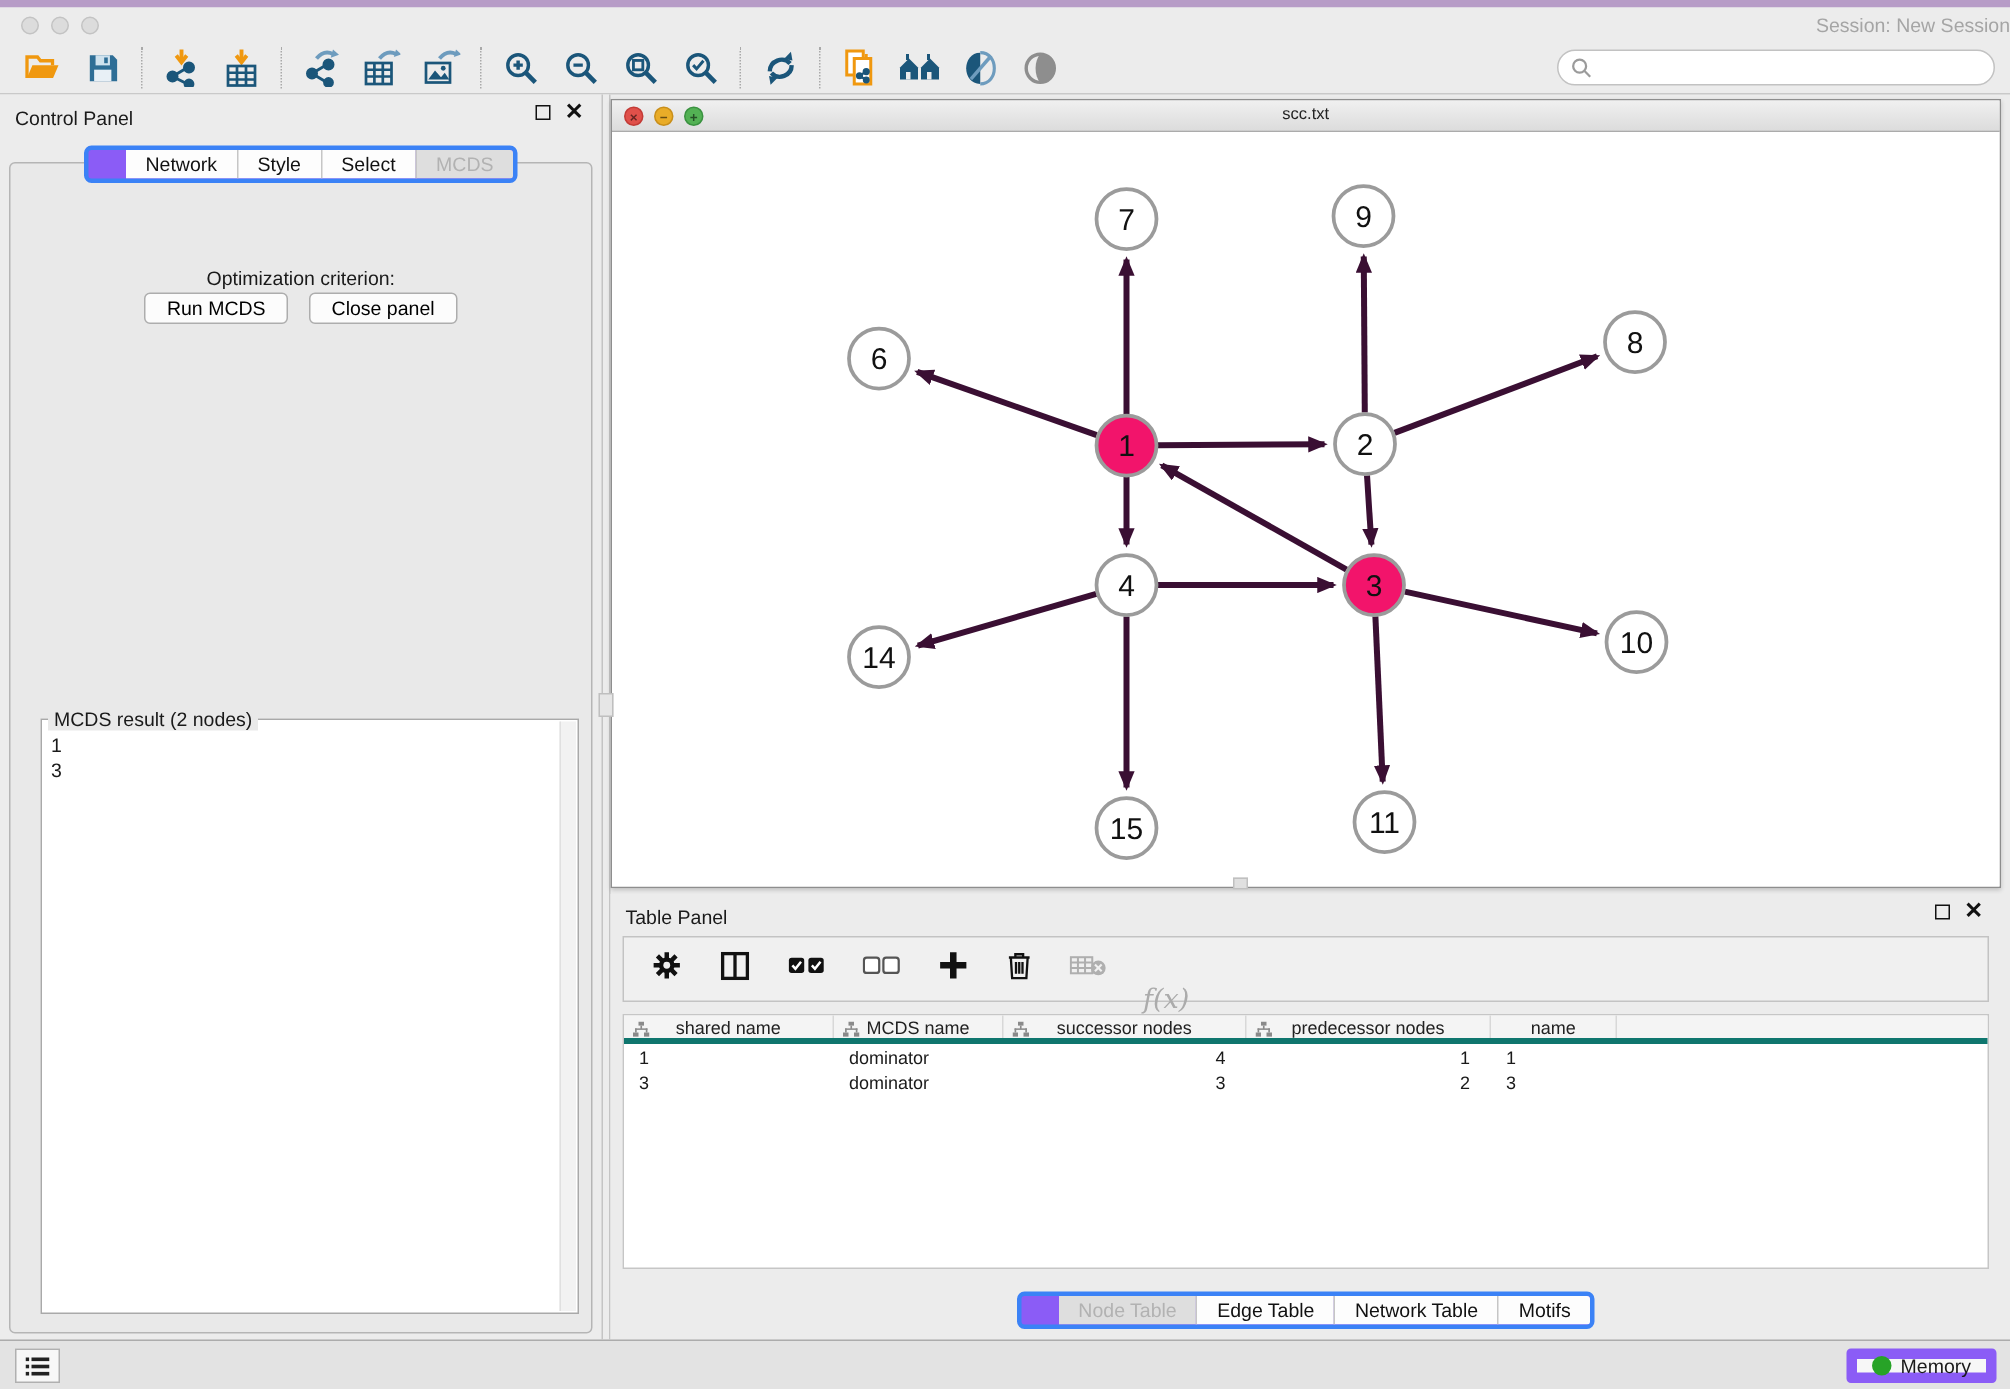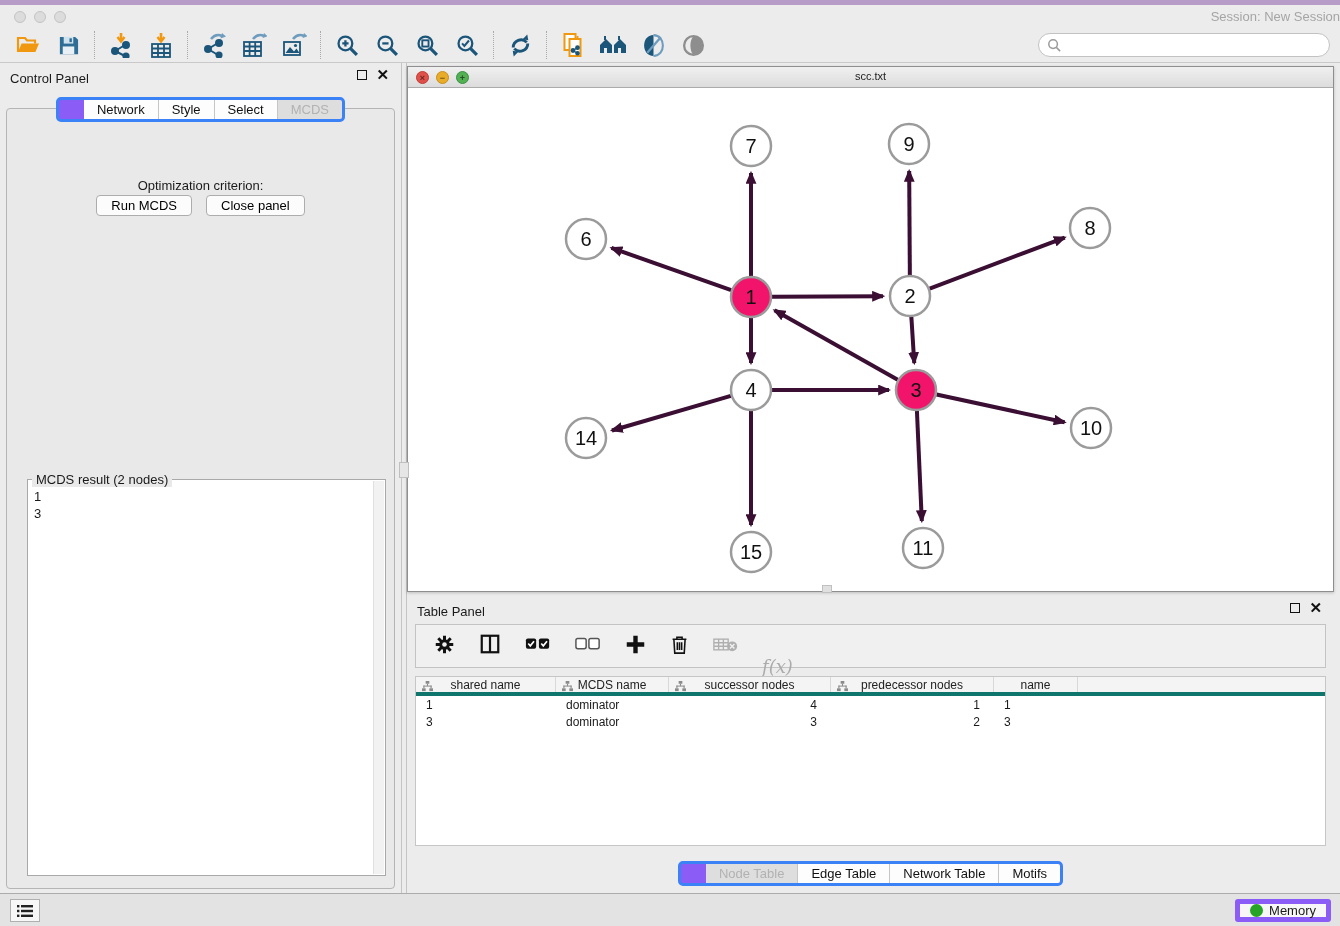--- a/index.html
+++ b/index.html
@@ -77,21 +77,21 @@
   .th .tree{position:absolute;left:6px;top:4px;}
   .trow{display:flex;height:17px;font-size:12px;align-items:center;}
   .td{padding:0 14px 0 10px;overflow:hidden;white-space:nowrap;}
   .td.right{text-align:right;}
   .tp-tabs{position:absolute;left:0;right:0;top:265px;text-align:center;}
 
   
   .statusbar{position:absolute;left:0;right:0;bottom:0;height:33px;background:#E3E3E3;border-top:1px solid #ACACAC;}
   .list-btn{position:absolute;left:10px;top:5px;width:30px;height:23px;background:#F7F7F7;border:1px solid #B0B0B0;
             display:flex;align-items:center;justify-content:center;}
-  .mem-btn{position:absolute;right:9px;top:5px;height:23px;background:#F7F7F7;border:5px solid #8b5cf6;border-radius:3px;
+  .mem-btn{position:absolute;right:9px;top:5px;height:23px;background:#F7F7F7;border:7px solid #8b5cf6;border-radius:3px;
            display:flex;align-items:center;gap:6px;padding:0 10px;font-size:13px;}
   .mem-dot{width:13px;height:13px;border-radius:50%;background:#27A327;}
 
   .gray-icon{color:#A9A9A9;}
   .fx{font-family:"DejaVu Serif",serif;font-style:italic;font-size:18px;color:#ABABAB;margin-top:40px;}
 </style>
 </head>
 <body>
 
 <div class="purple-strip"></div>

